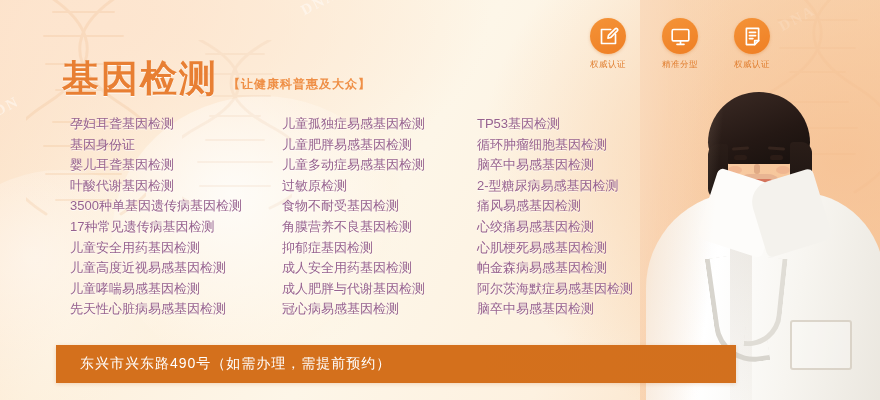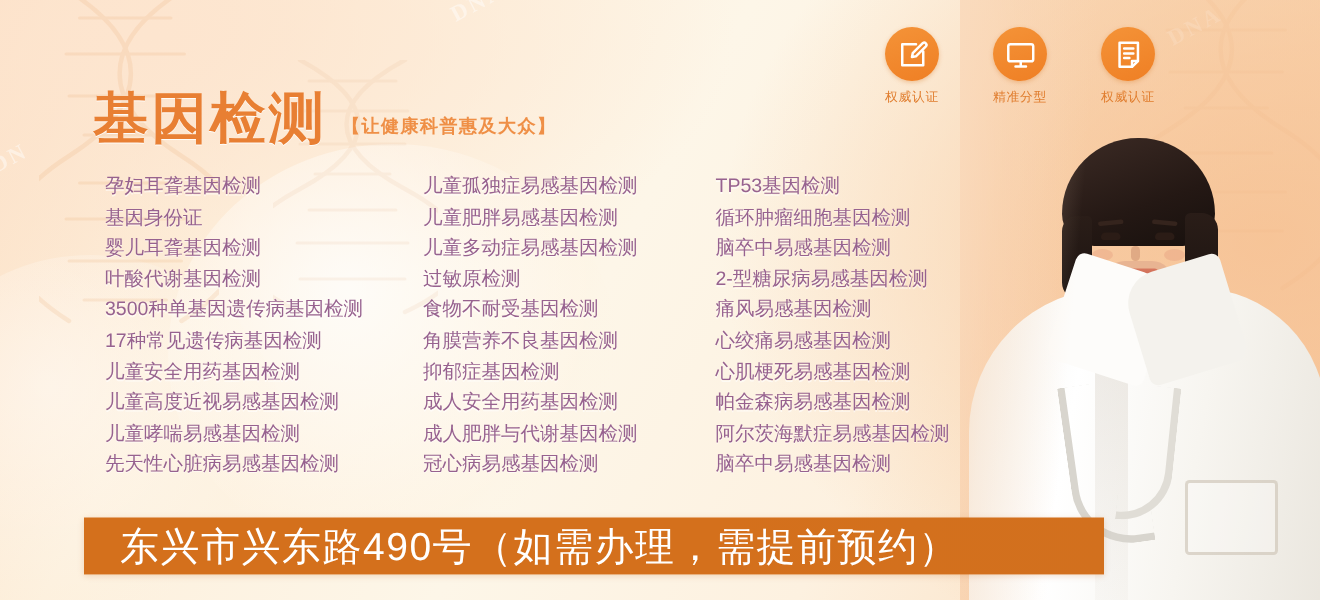--- a/index.html
+++ b/index.html
@@ -74,21 +74,21 @@
   }
 
   
   .banner{
     position:absolute;left:56px;top:345px;width:680px;height:38px;
     background:linear-gradient(90deg,#d4701c 0%,#d4701c 62%,#d2701e 100%);
     display:flex;align-items:center;
     box-shadow:0 1px 4px rgba(190,105,30,.22);
   }
   .banner-text{
-    color:#fff;font-size:26px;font-weight:400;letter-spacing:1px;padding-left:24px;white-space:nowrap;
+    color:#fff;font-size:14px;font-weight:400;letter-spacing:1px;padding-left:24px;white-space:nowrap;
   }
 
   
   .doctor{position:absolute;right:0;bottom:0;width:240px;height:400px;overflow:hidden;}
   .doc-bg{position:absolute;inset:0;background:linear-gradient(160deg,#f7c79a 0%,#f6c094 55%,#f3b783 100%);opacity:.55;}
   .doc-coat{
     position:absolute;left:6px;bottom:-10px;width:238px;height:218px;
     background:linear-gradient(100deg,#f3f1ec 0%,#ffffff 30%,#f7f5f0 62%,#eae6de 100%);
     border-radius:96px 86px 0 0;
   }

